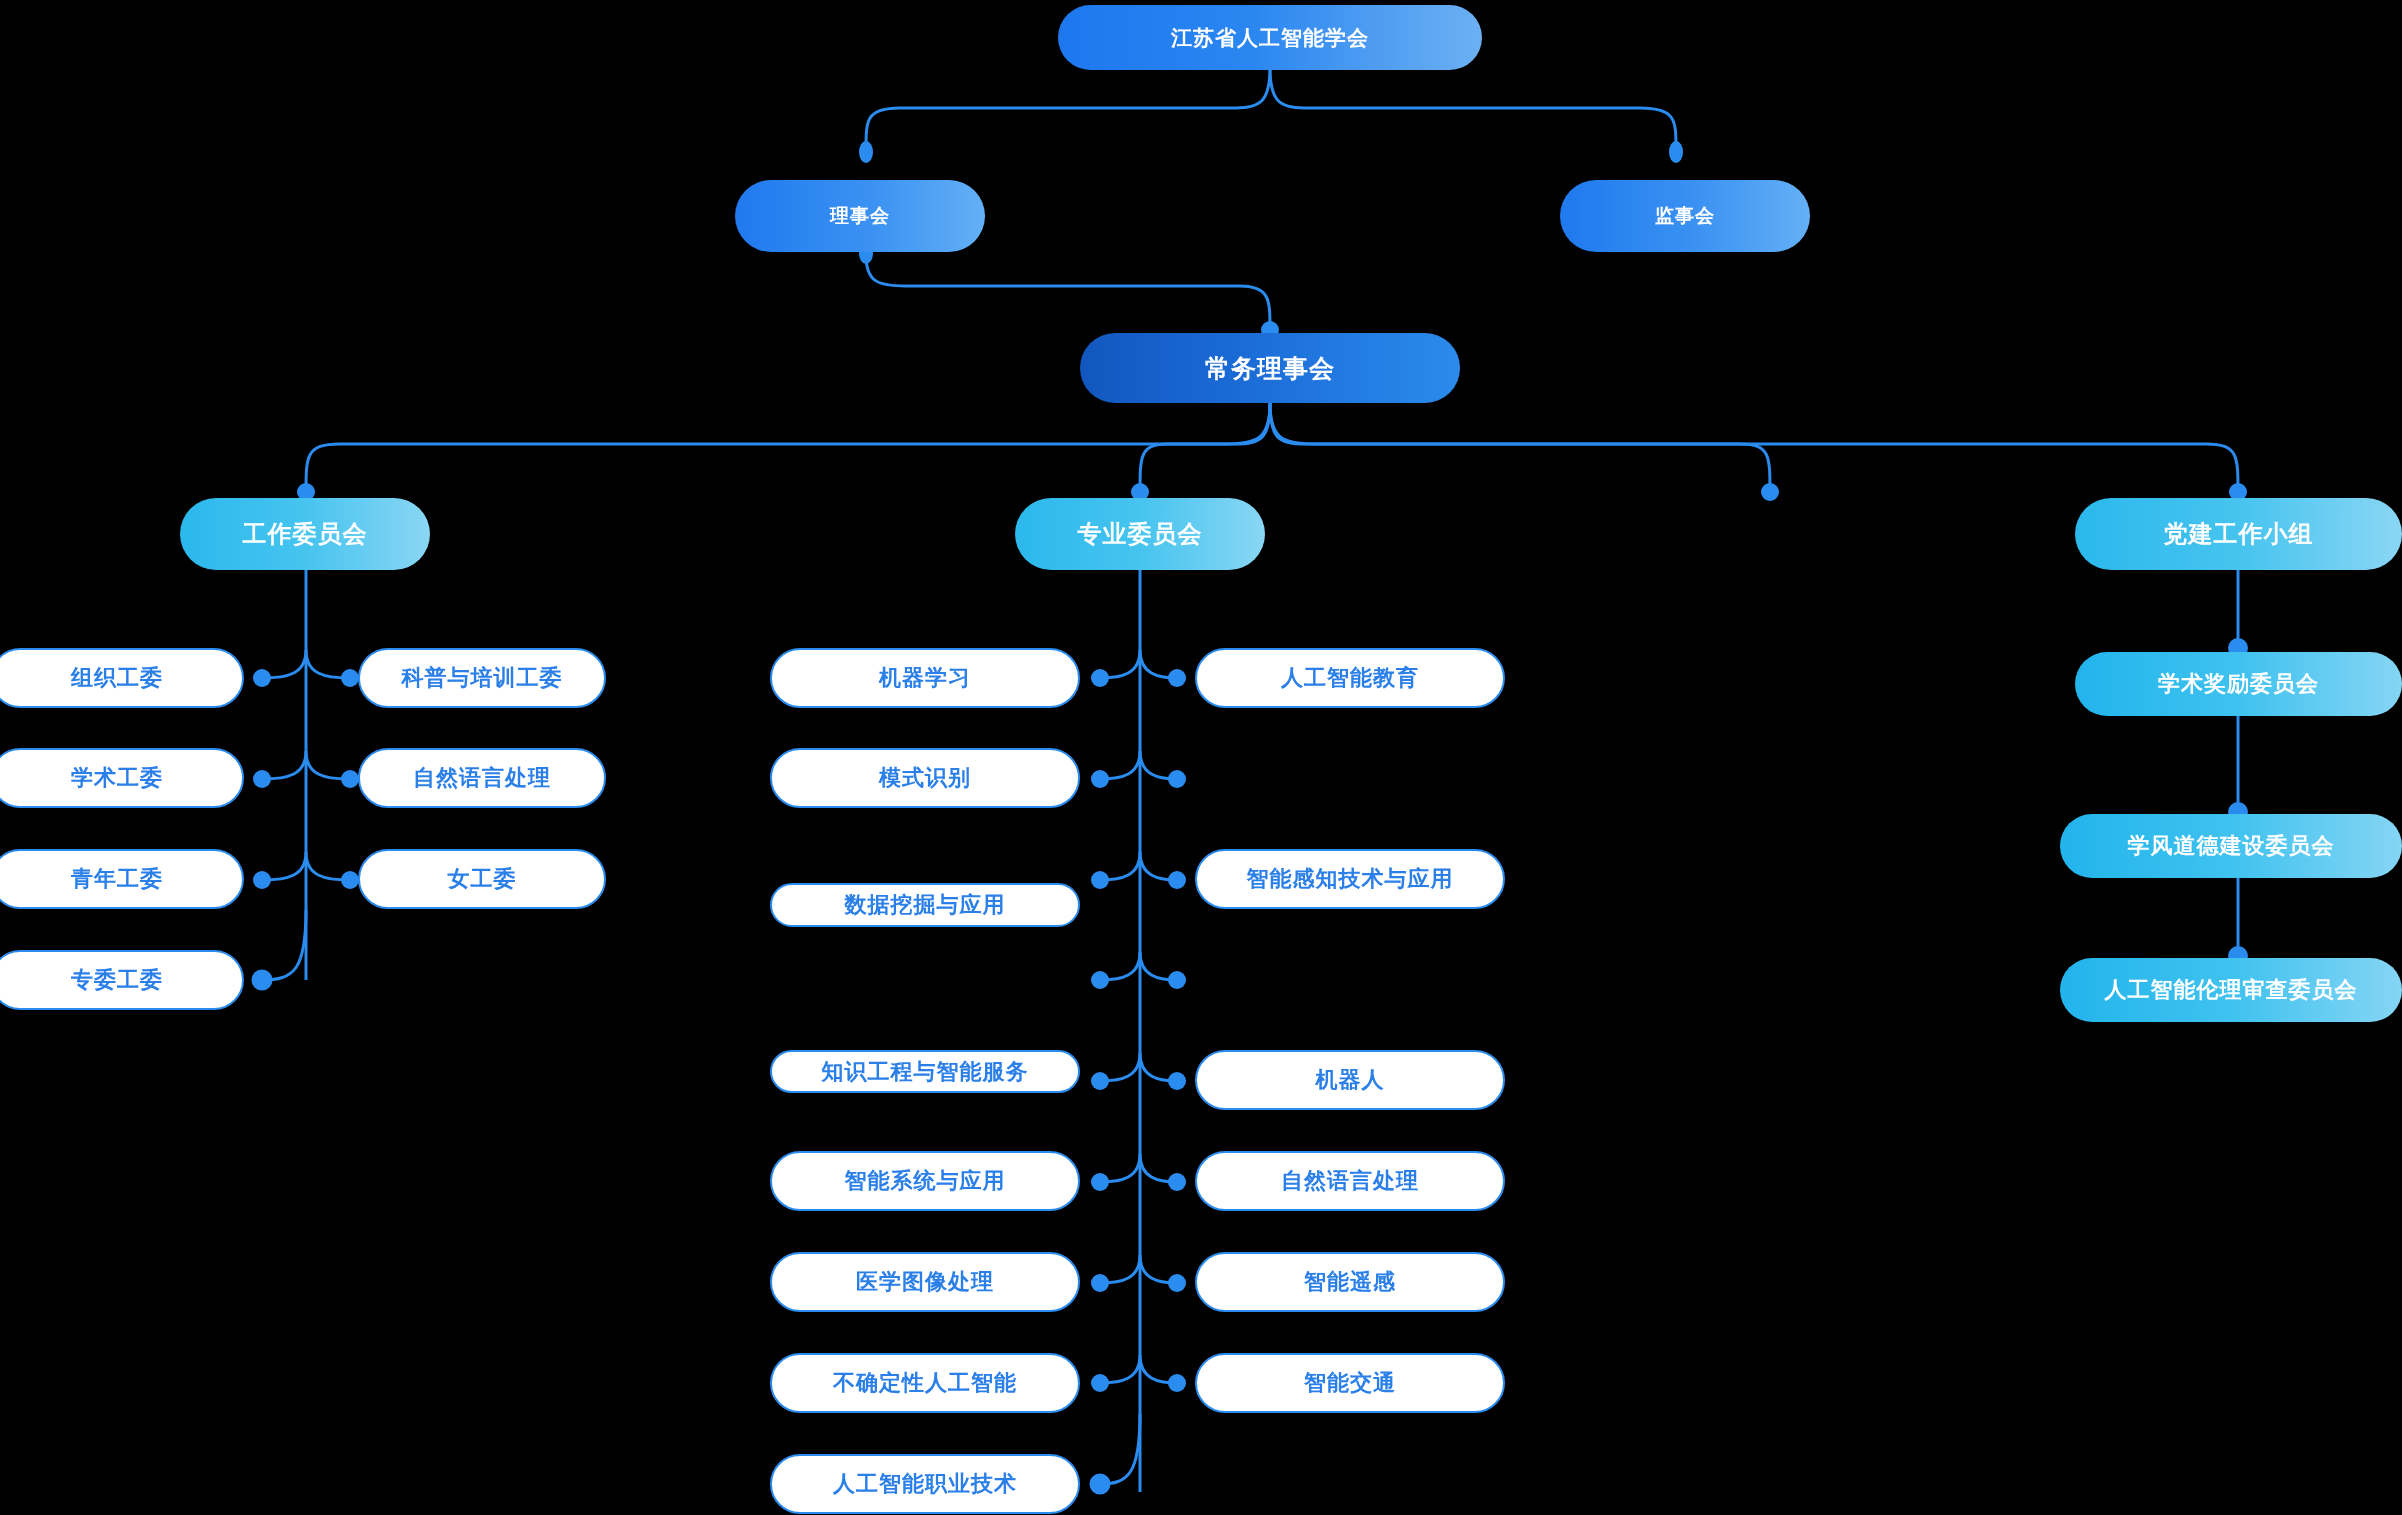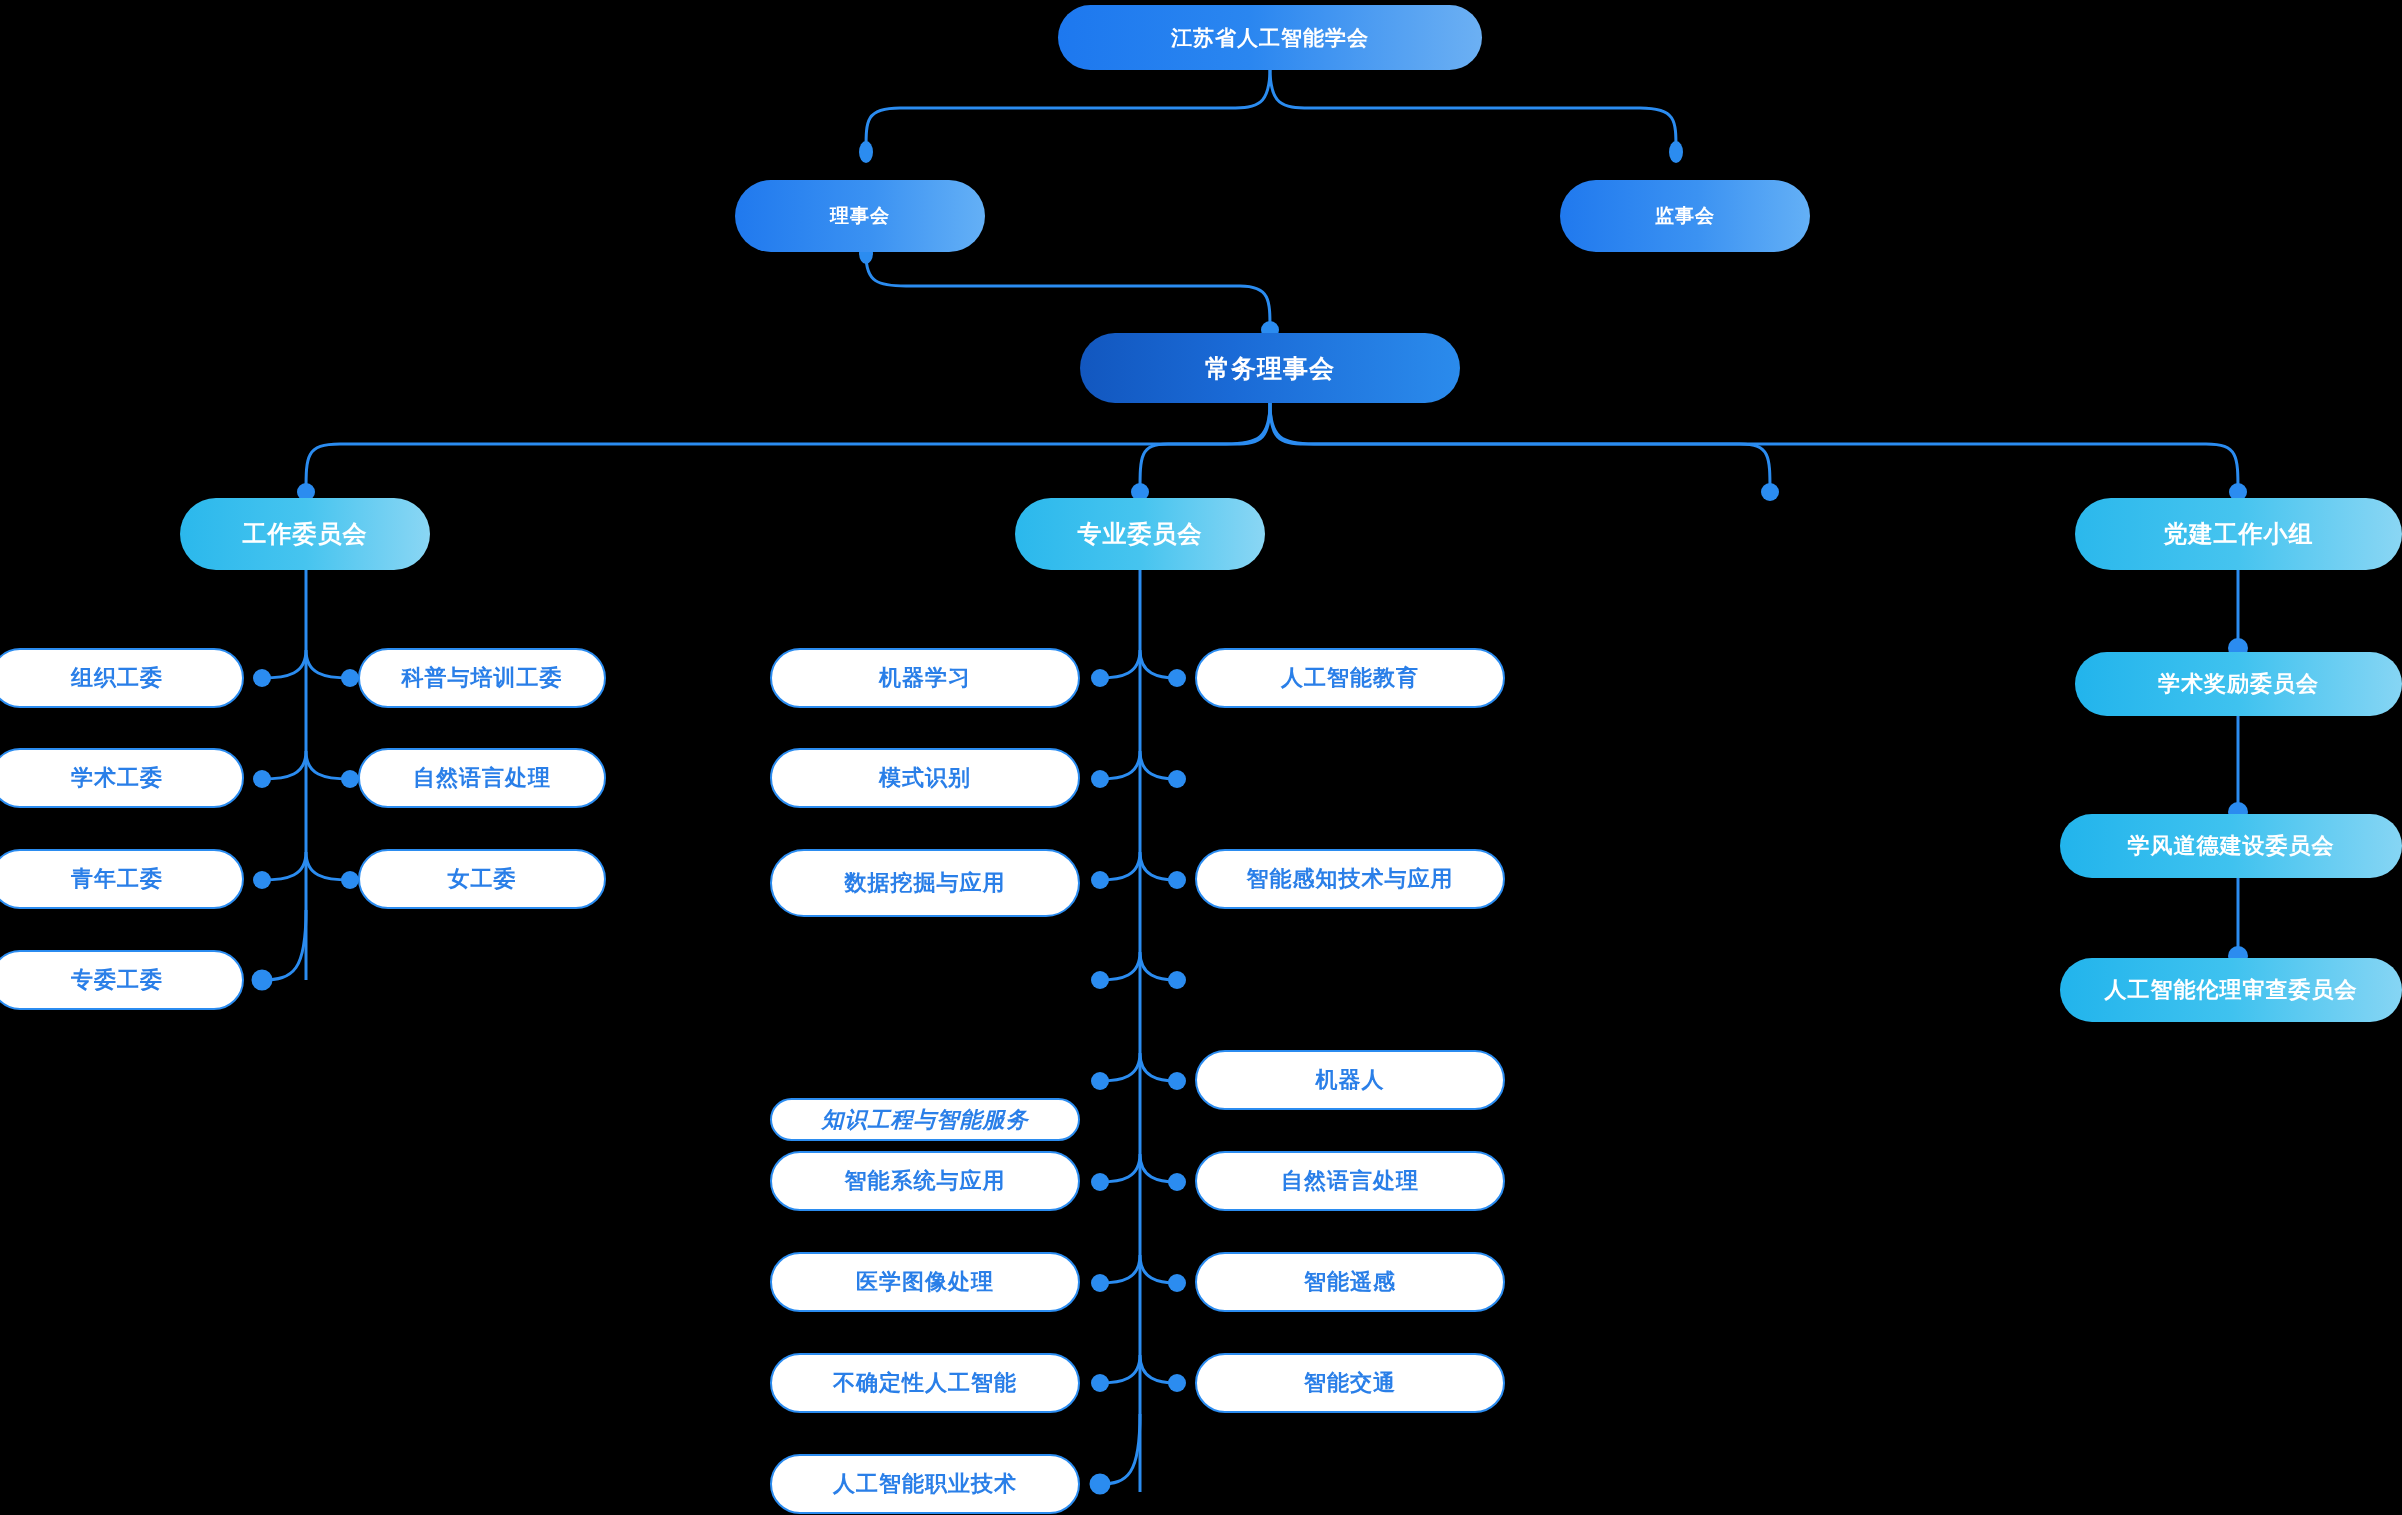--- a/index.html
+++ b/index.html
@@ -159,24 +159,24 @@
   <div class="node n-leaf" style="left:358px;top:849px;width:248px;height:60px;">
     <span>女工委</span>
   </div>
 
   <div class="node n-leaf" style="left:770px;top:648px;width:310px;height:60px;">
     <span>机器学习</span>
   </div>
   <div class="node n-leaf" style="left:770px;top:748px;width:310px;height:60px;">
     <span>模式识别</span>
   </div>
-  <div class="node n-leaf" style="left:770px;top:849px;width:310px;height:68px;justify-content:center;">
+  <div class="node n-leaf" style="left:770px;top:883px;width:310px;height:44px;justify-content:center;">
     <span>数据挖掘与应用</span>
   </div>
-  <div class="node n-leaf" style="left:770px;top:1098px;width:310px;height:43px;font-style:italic;">
+  <div class="node n-leaf" style="left:770px;top:1050px;width:310px;height:43px;">
     <span>知识工程与智能服务</span>
   </div>
   <div class="node n-leaf" style="left:770px;top:1151px;width:310px;height:60px;">
     <span>智能系统与应用</span>
   </div>
   <div class="node n-leaf" style="left:770px;top:1252px;width:310px;height:60px;">
     <span>医学图像处理</span>
   </div>
   <div class="node n-leaf" style="left:770px;top:1353px;width:310px;height:60px;">
     <span>不确定性人工智能</span>

